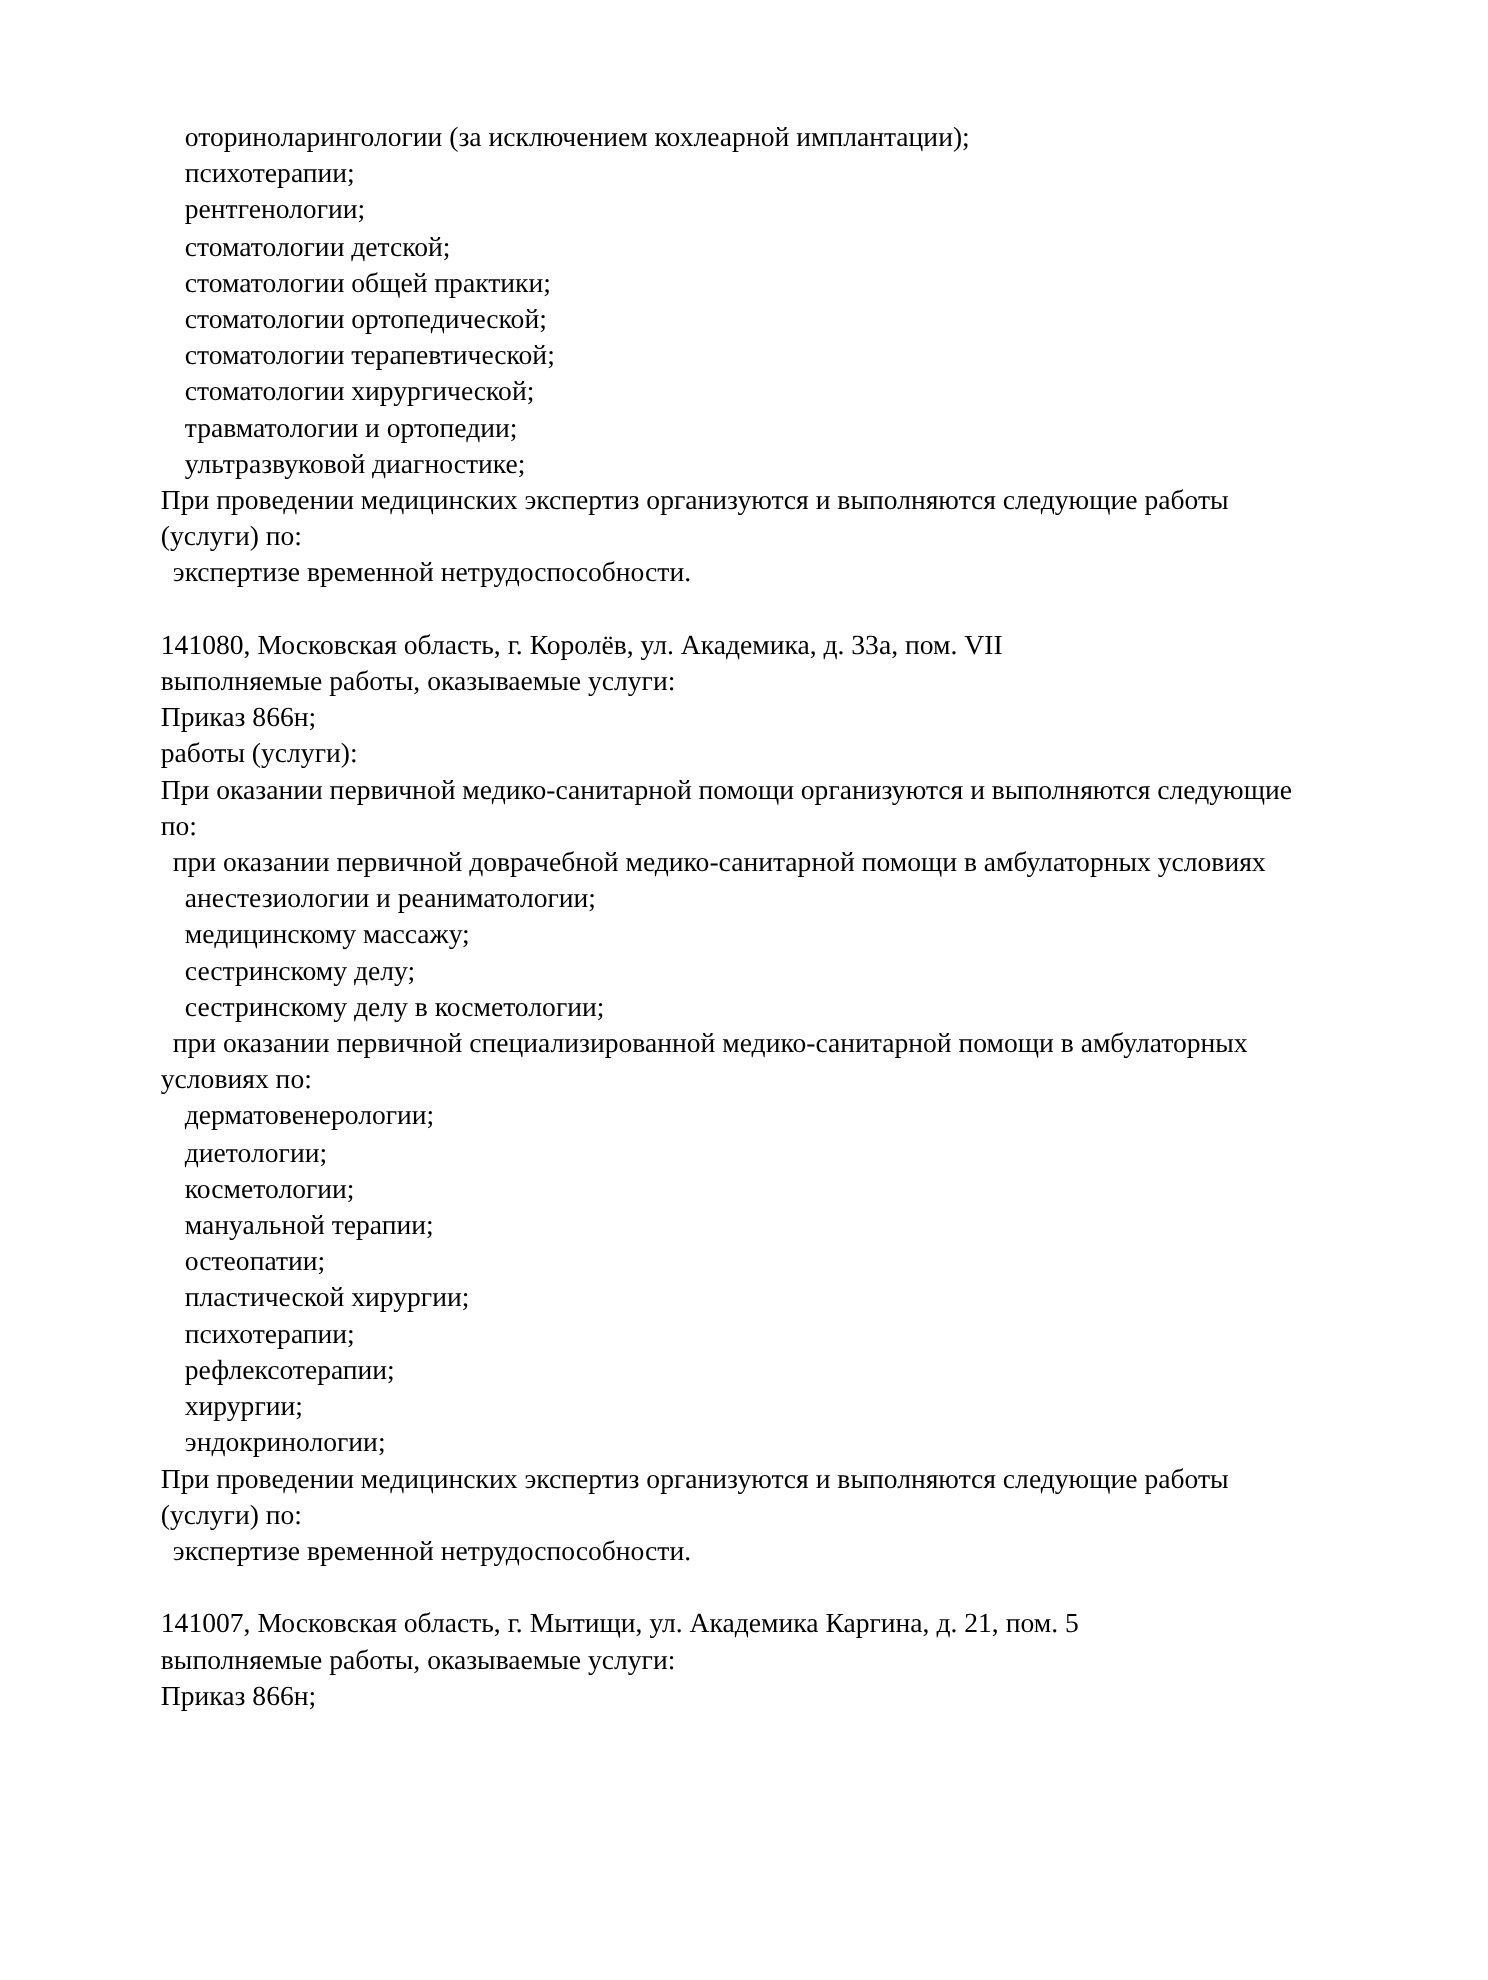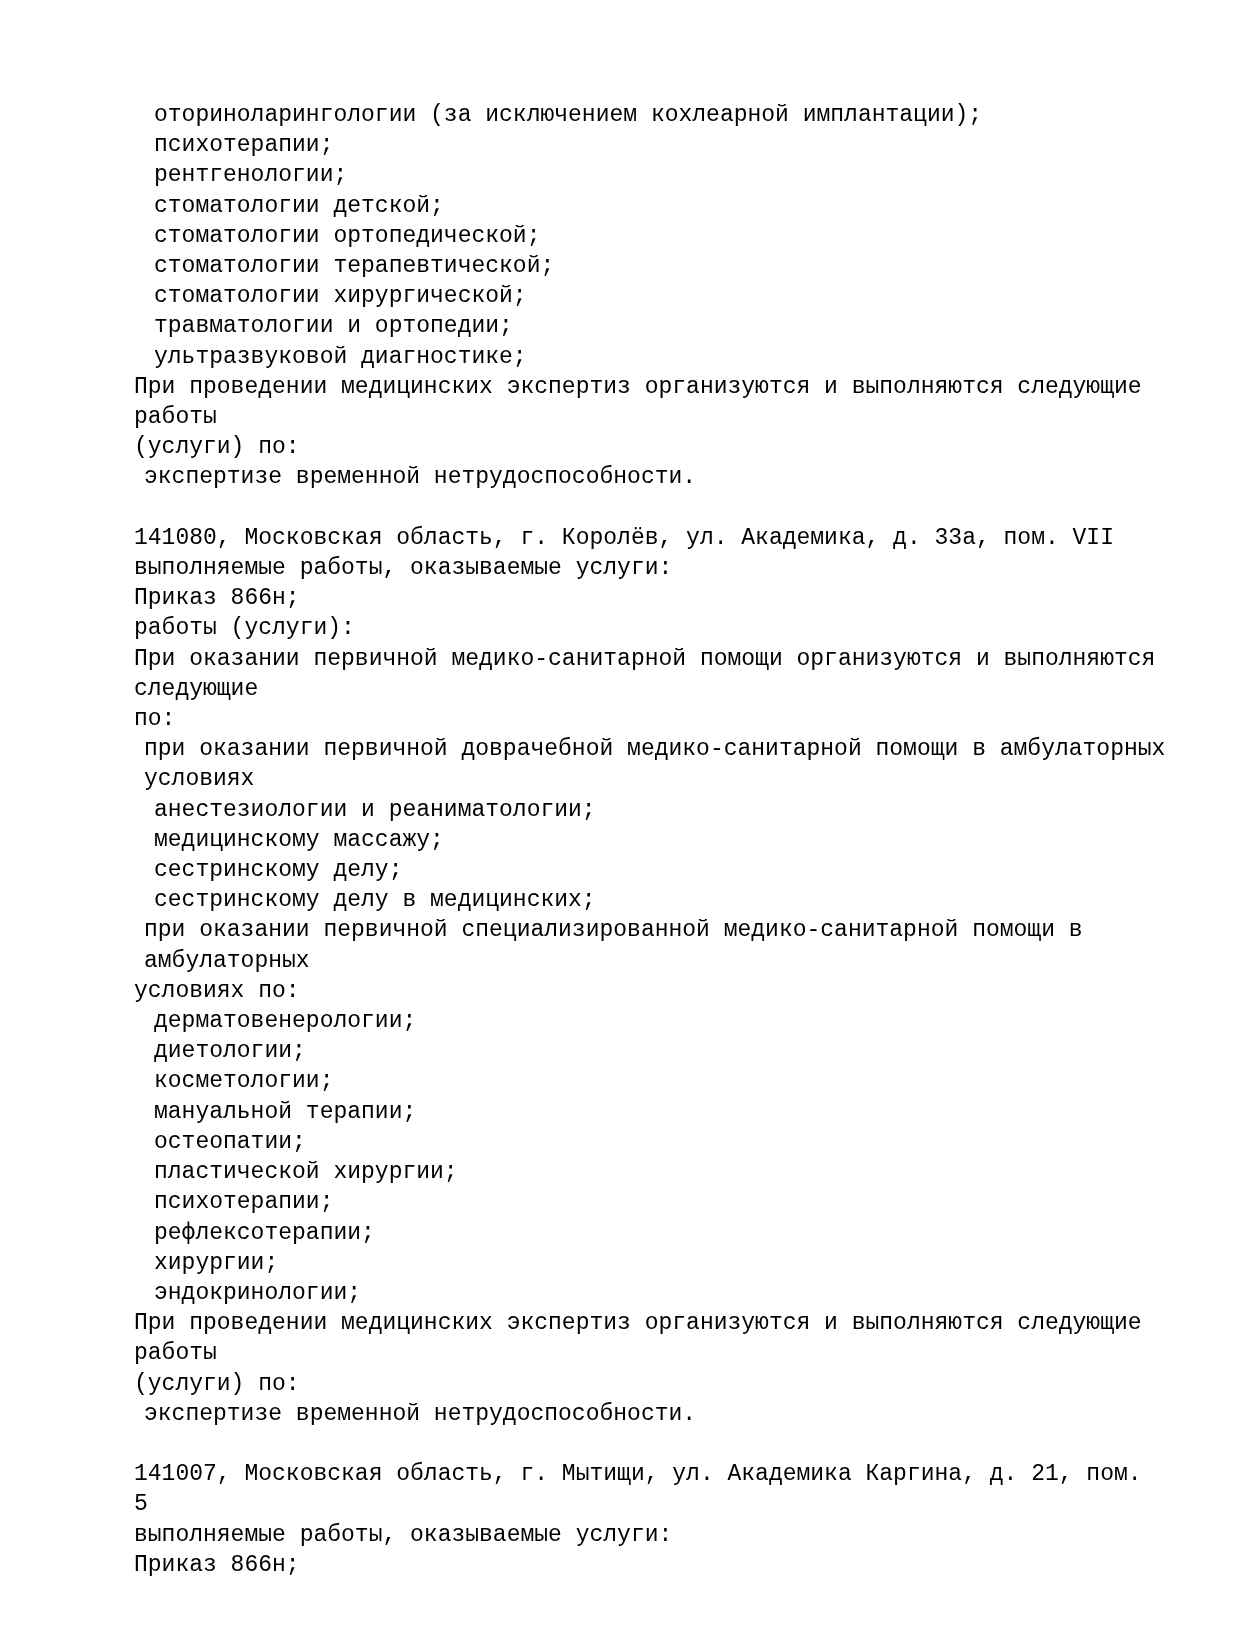--- a/index.html
+++ b/index.html
@@ -21,55 +21,55 @@
   }
   .text-block {
     position: absolute;
     left: 134px;
     top: 100px;
     width: 1032px;
   }
   .line {
     white-space: pre-wrap;
     min-height: 30.2px;
-    font-family: Liberation Mono, monospace;
   }
   .indent-0 { padding-left: 0; }
   .indent-1 { padding-left: 10px; }
   .indent-2 { padding-left: 20px; }
 </style>
 </head>
 <body>
 
 <div class="page">
   <div class="text-block" id="doc-lines">
       <div class="line indent-2">оториноларингологии (за исключением кохлеарной имплантации);</div>
       <div class="line indent-2">психотерапии;</div>
       <div class="line indent-2">рентгенологии;</div>
       <div class="line indent-2">стоматологии детской;</div>
+      <div class="line indent-2">стоматологии общей практики;</div>
       <div class="line indent-2">стоматологии ортопедической;</div>
       <div class="line indent-2">стоматологии терапевтической;</div>
       <div class="line indent-2">стоматологии хирургической;</div>
       <div class="line indent-2">травматологии и ортопедии;</div>
       <div class="line indent-2">ультразвуковой диагностике;</div>
       <div class="line indent-0">При проведении медицинских экспертиз организуются и выполняются следующие работы</div>
       <div class="line indent-0">(услуги) по:</div>
       <div class="line indent-1">экспертизе временной нетрудоспособности.</div>
       <div class="line indent-0"></div>
       <div class="line indent-0">141080, Московская область, г. Королёв, ул. Академика, д. 33а, пом. VII</div>
       <div class="line indent-0">выполняемые работы, оказываемые услуги:</div>
       <div class="line indent-0">Приказ 866н;</div>
       <div class="line indent-0">работы (услуги):</div>
       <div class="line indent-0">При оказании первичной медико-санитарной помощи организуются и выполняются следующие</div>
       <div class="line indent-0">по:</div>
       <div class="line indent-1">при оказании первичной доврачебной медико-санитарной помощи в амбулаторных условиях</div>
       <div class="line indent-2">анестезиологии и реаниматологии;</div>
       <div class="line indent-2">медицинскому массажу;</div>
       <div class="line indent-2">сестринскому делу;</div>
-      <div class="line indent-2">сестринскому делу в медицинских;</div>
+      <div class="line indent-2">сестринскому делу в косметологии;</div>
       <div class="line indent-1">при оказании первичной специализированной медико-санитарной помощи в амбулаторных</div>
       <div class="line indent-0">условиях по:</div>
       <div class="line indent-2">дерматовенерологии;</div>
       <div class="line indent-2">диетологии;</div>
       <div class="line indent-2">косметологии;</div>
       <div class="line indent-2">мануальной терапии;</div>
       <div class="line indent-2">остеопатии;</div>
       <div class="line indent-2">пластической хирургии;</div>
       <div class="line indent-2">психотерапии;</div>
       <div class="line indent-2">рефлексотерапии;</div>

